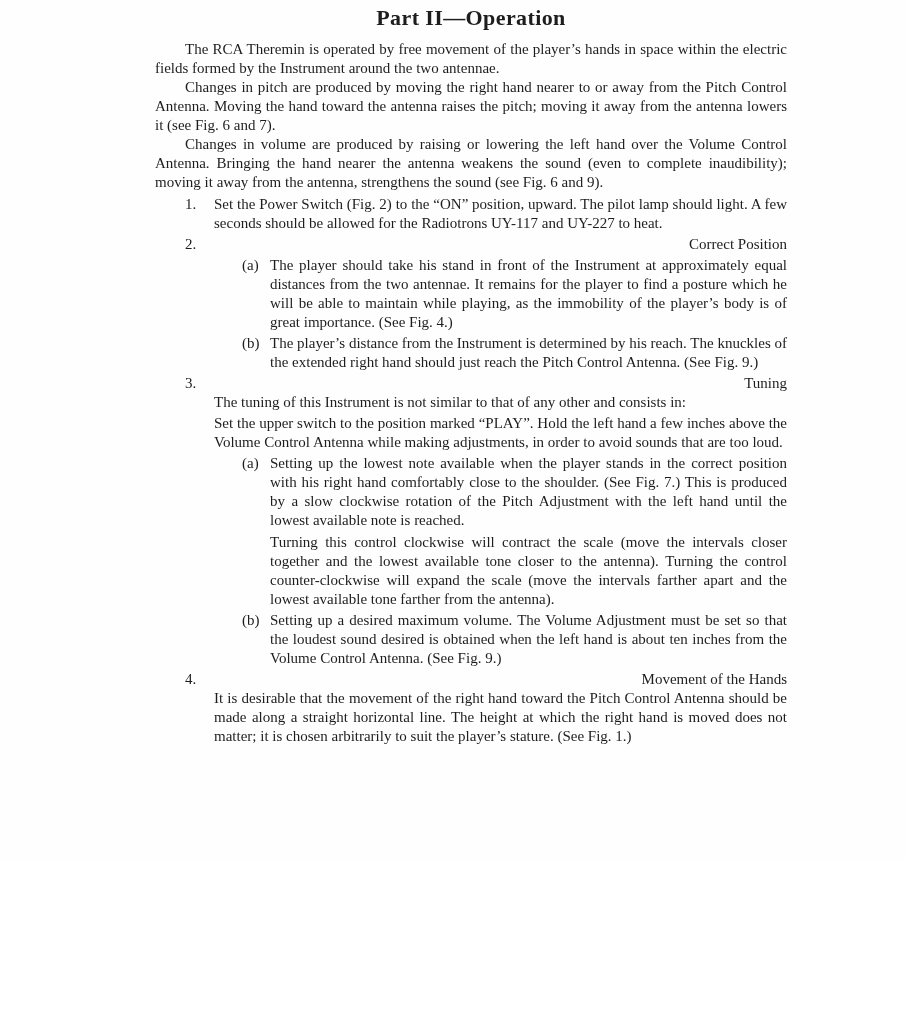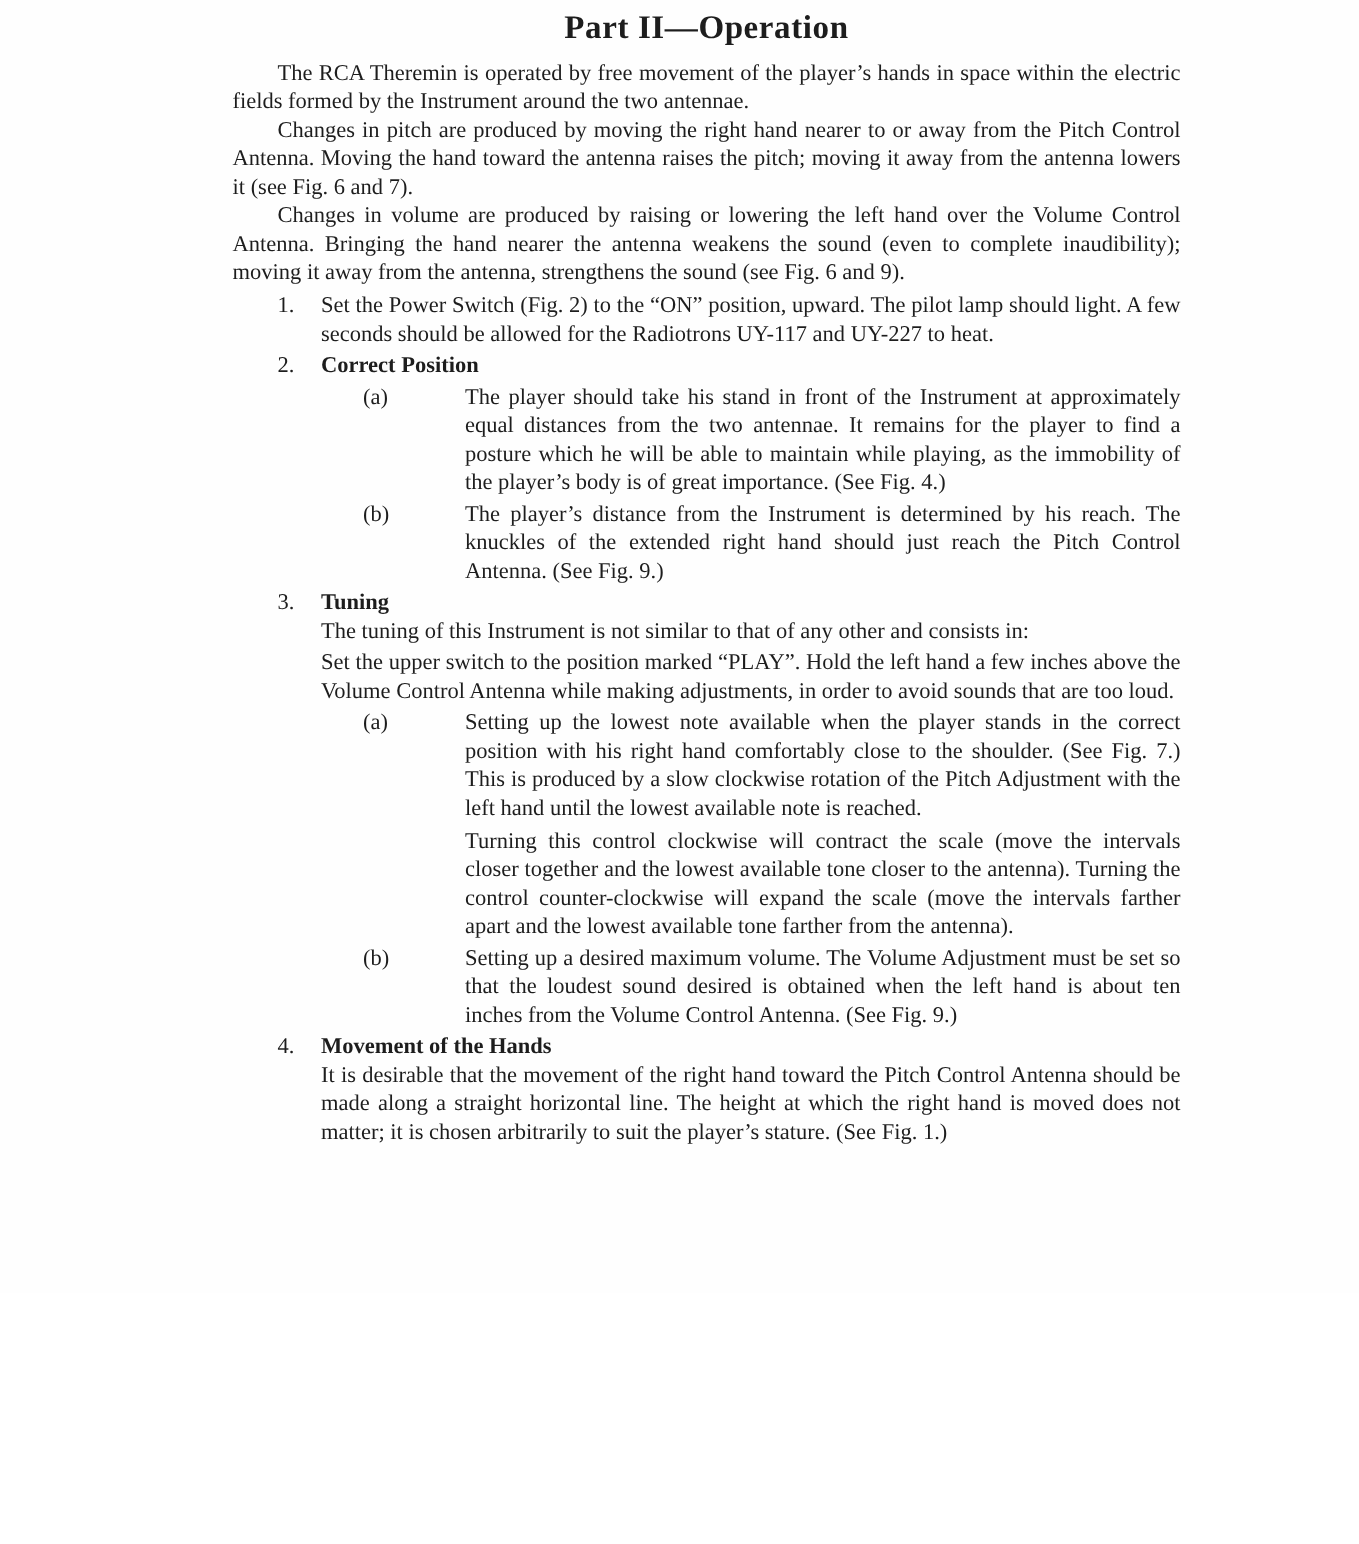--- a/index.html
+++ b/index.html
@@ -40,32 +40,33 @@
     width: 59px;
     padding-left: 30px;
     box-sizing: border-box;
     font-size: 15px;
     line-height: 19px;
   }
   .item-content { flex: 1; min-width: 0; }
   .item-content h2 {
     font-size: 15px;
     line-height: 19px;
-    font-weight: bold;
+    font-weight: normal;
     margin: 0;
+    text-align: right;
   }
   .item-content p + p { margin-top: 2px; }
   .sub { display: flex; margin-left: 28px; margin-top: 2px; }
   .sub-marker {
     flex-shrink: 0;
     width: 28px;
     font-size: 15px;
     line-height: 19px;
   }
-  .sub-content { flex: 1; min-width: 0; margin-left: 40px; }
+  .sub-content { flex: 1; min-width: 0; }
   .sub-content p + p { margin-top: 3px; }
   .pagenum {
     position: absolute;
     top: 918px;
     left: 155px;
     width: 632px;
     text-align: center;
     font-size: 12px;
     line-height: 14px;
     color: #8b8b8b;

